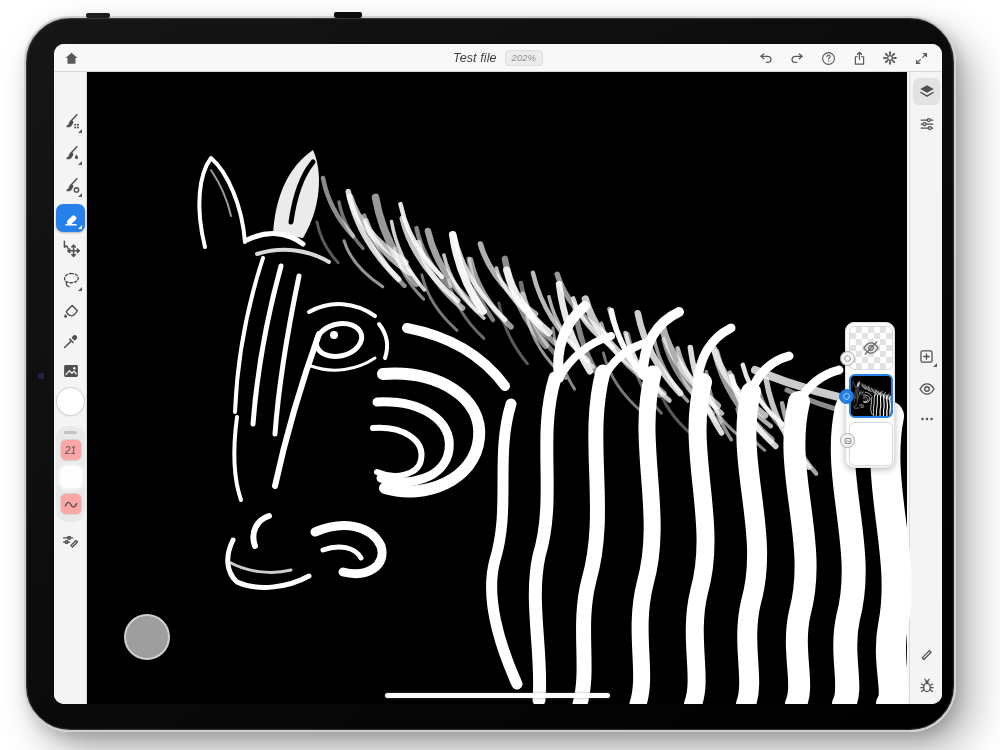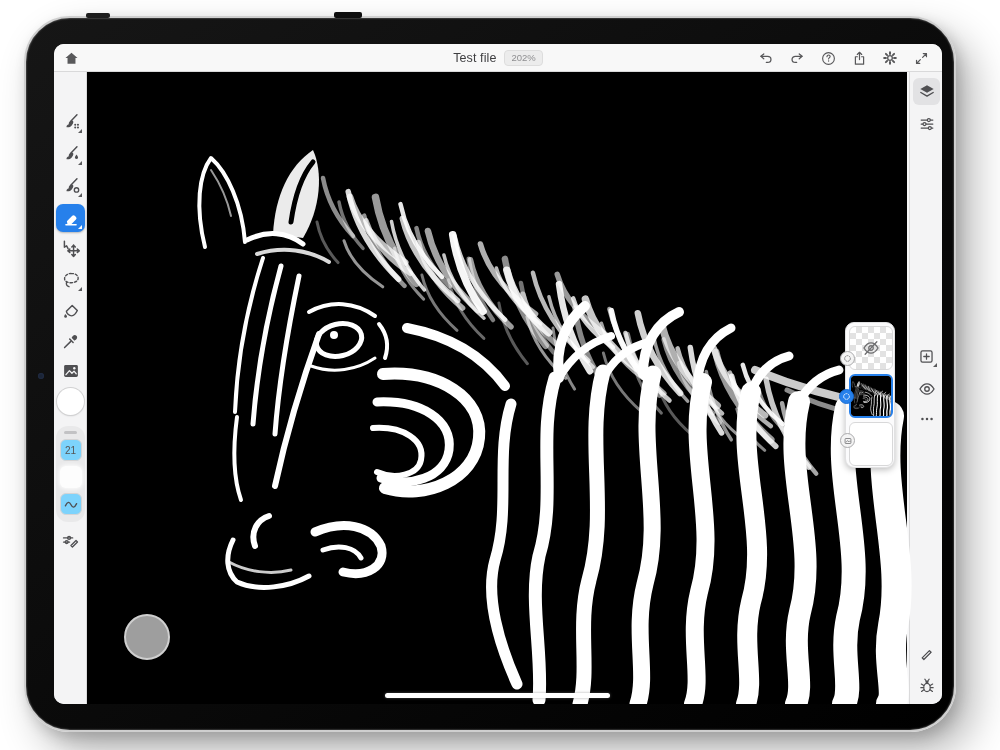--- a/index.html
+++ b/index.html
@@ -1,17 +1,17 @@
 <!DOCTYPE html>
 <html><head>
 <meta charset="utf-8">
 <style>
   * { margin:0; padding:0; box-sizing:border-box; }
   html,body { width:1000px; height:750px; background:#ffffff; font-family:"Liberation Sans", sans-serif; overflow:hidden; }
-  .stage { position:relative; width:1000px; height:750px; background:#fff; }
+  .stage { position:relative; width:1000px; height:750px; background:#fff;font-style:italic; }
 
   
   .device { position:absolute; left:24px; top:16px; width:932px; height:716px;
     background:linear-gradient(145deg,#161616,#000); border-radius:46px;
     border:2px solid #cfcfcf;
     box-shadow: 16px 20px 40px rgba(0,0,0,.30), 4px 6px 14px rgba(0,0,0,.16), inset 0 0 2px rgba(255,255,255,.55); }
   .dev-btn { position:absolute; background:#1d1d1d; border-radius:2px; }
   .dev-btn.power { left:60px; top:-5px; width:24px; height:5px; }
   .dev-btn.vol { left:308px; top:-6px; width:28px; height:6px; background:#0d0d0d; }
   .camera { position:absolute; left:12px; top:355px; width:6px; height:6px; border-radius:50%;
@@ -45,21 +45,21 @@
   .flyout { position:absolute; right:3px; bottom:3px; width:0; height:0;
     border-left:4px solid transparent; border-bottom:4px solid #5a5a5c; }
   .tool.selected .flyout { border-bottom-color:#fff; }
 
   .color-swatch { position:absolute; left:3px; top:316px; width:27px; height:27px; border-radius:50%;
     background:#ffffff; box-shadow:0 0 0 1px #d2d2d3, 0 1px 2px rgba(0,0,0,.15); }
 
   .group-panel { position:absolute; left:2px; top:354px; width:29px; height:96px; background:#e9e9ea;
     border-radius:12px; display:flex; flex-direction:column; align-items:center; padding-top:5px; gap:5px; }
   .drag-handle { width:13px; height:3px; border-radius:2px; background:#c2c2c4; }
-  .mini-box { width:22px; height:22px; background:#7dd3fc; border:1px solid #d4d4d5; border-radius:6px;
+  .mini-box { width:22px; height:22px; background:#fca5a5; border:1px solid #d4d4d5; border-radius:6px;
     display:flex; align-items:center; justify-content:center; font-size:10px; color:#555; }
   .mini-box.soft { border:none; box-shadow:0 0 4px 1px rgba(255,255,255,.9); background:#fdfdfd; }
 
   .rtool { position:absolute; left:3px; width:27px; height:27px; display:flex; align-items:center; justify-content:center;
     color:#4f4f52; border-radius:6px; }
   .rtool.selected { background:#e2e2e4; }
 
   
   .canvas-area { position:absolute; left:33px; top:28px; width:820px; height:632px; background:#000; }
   .canvas-area svg { display:block; width:820px; height:632px; }

